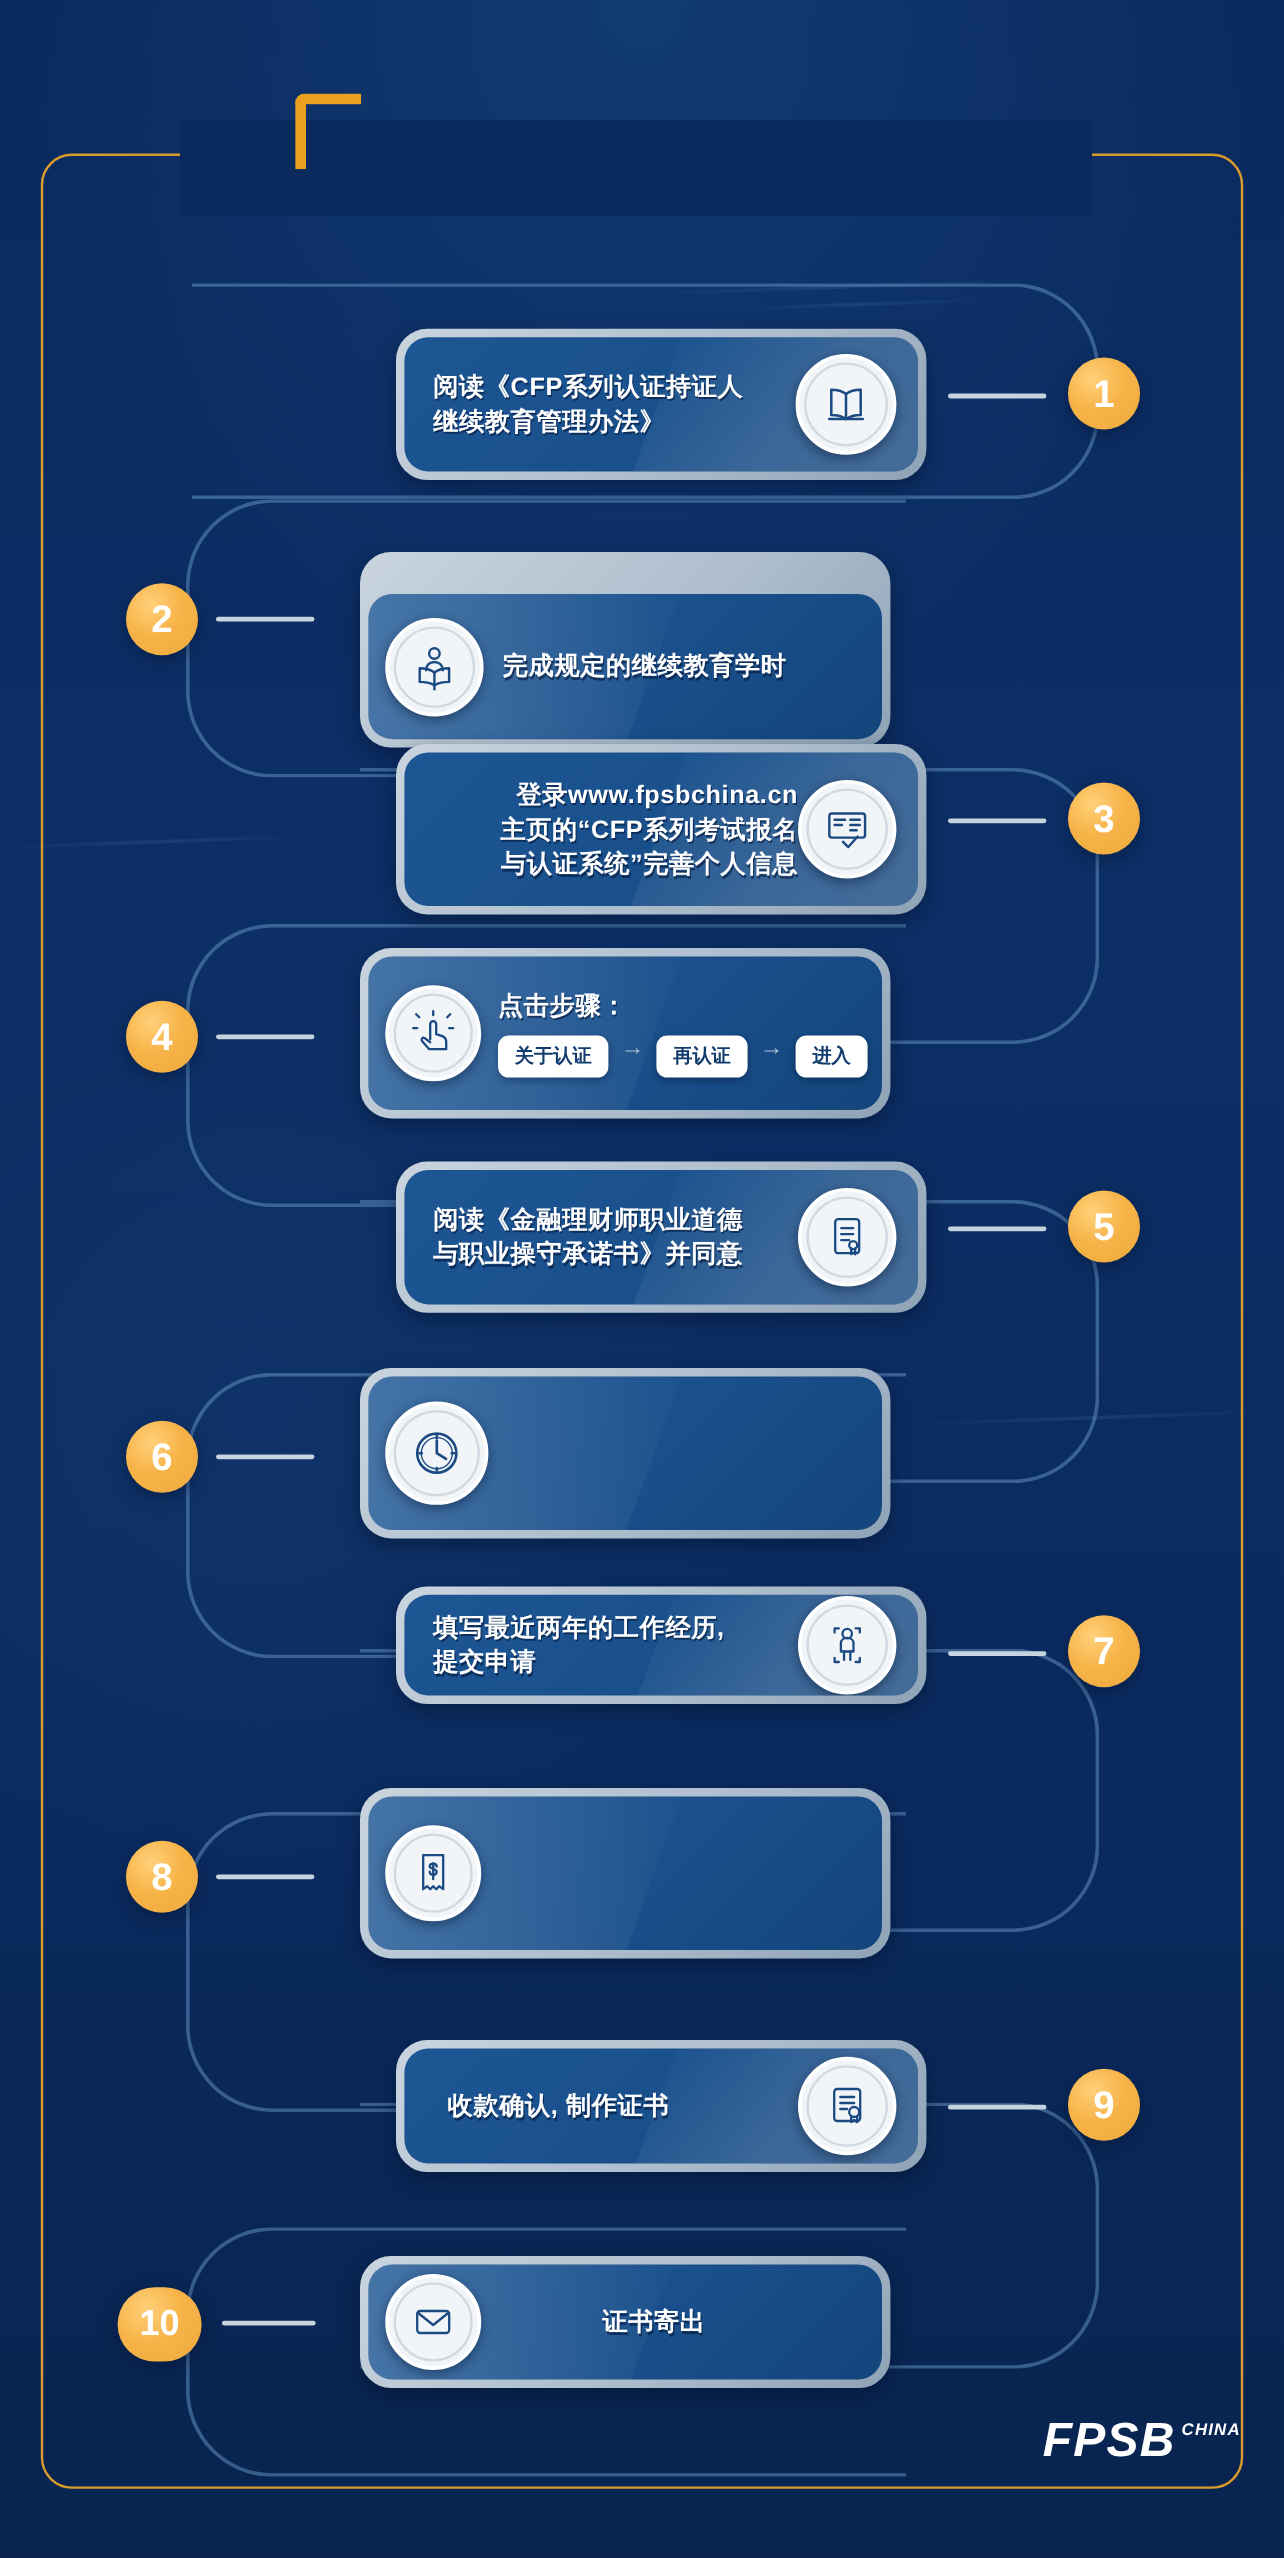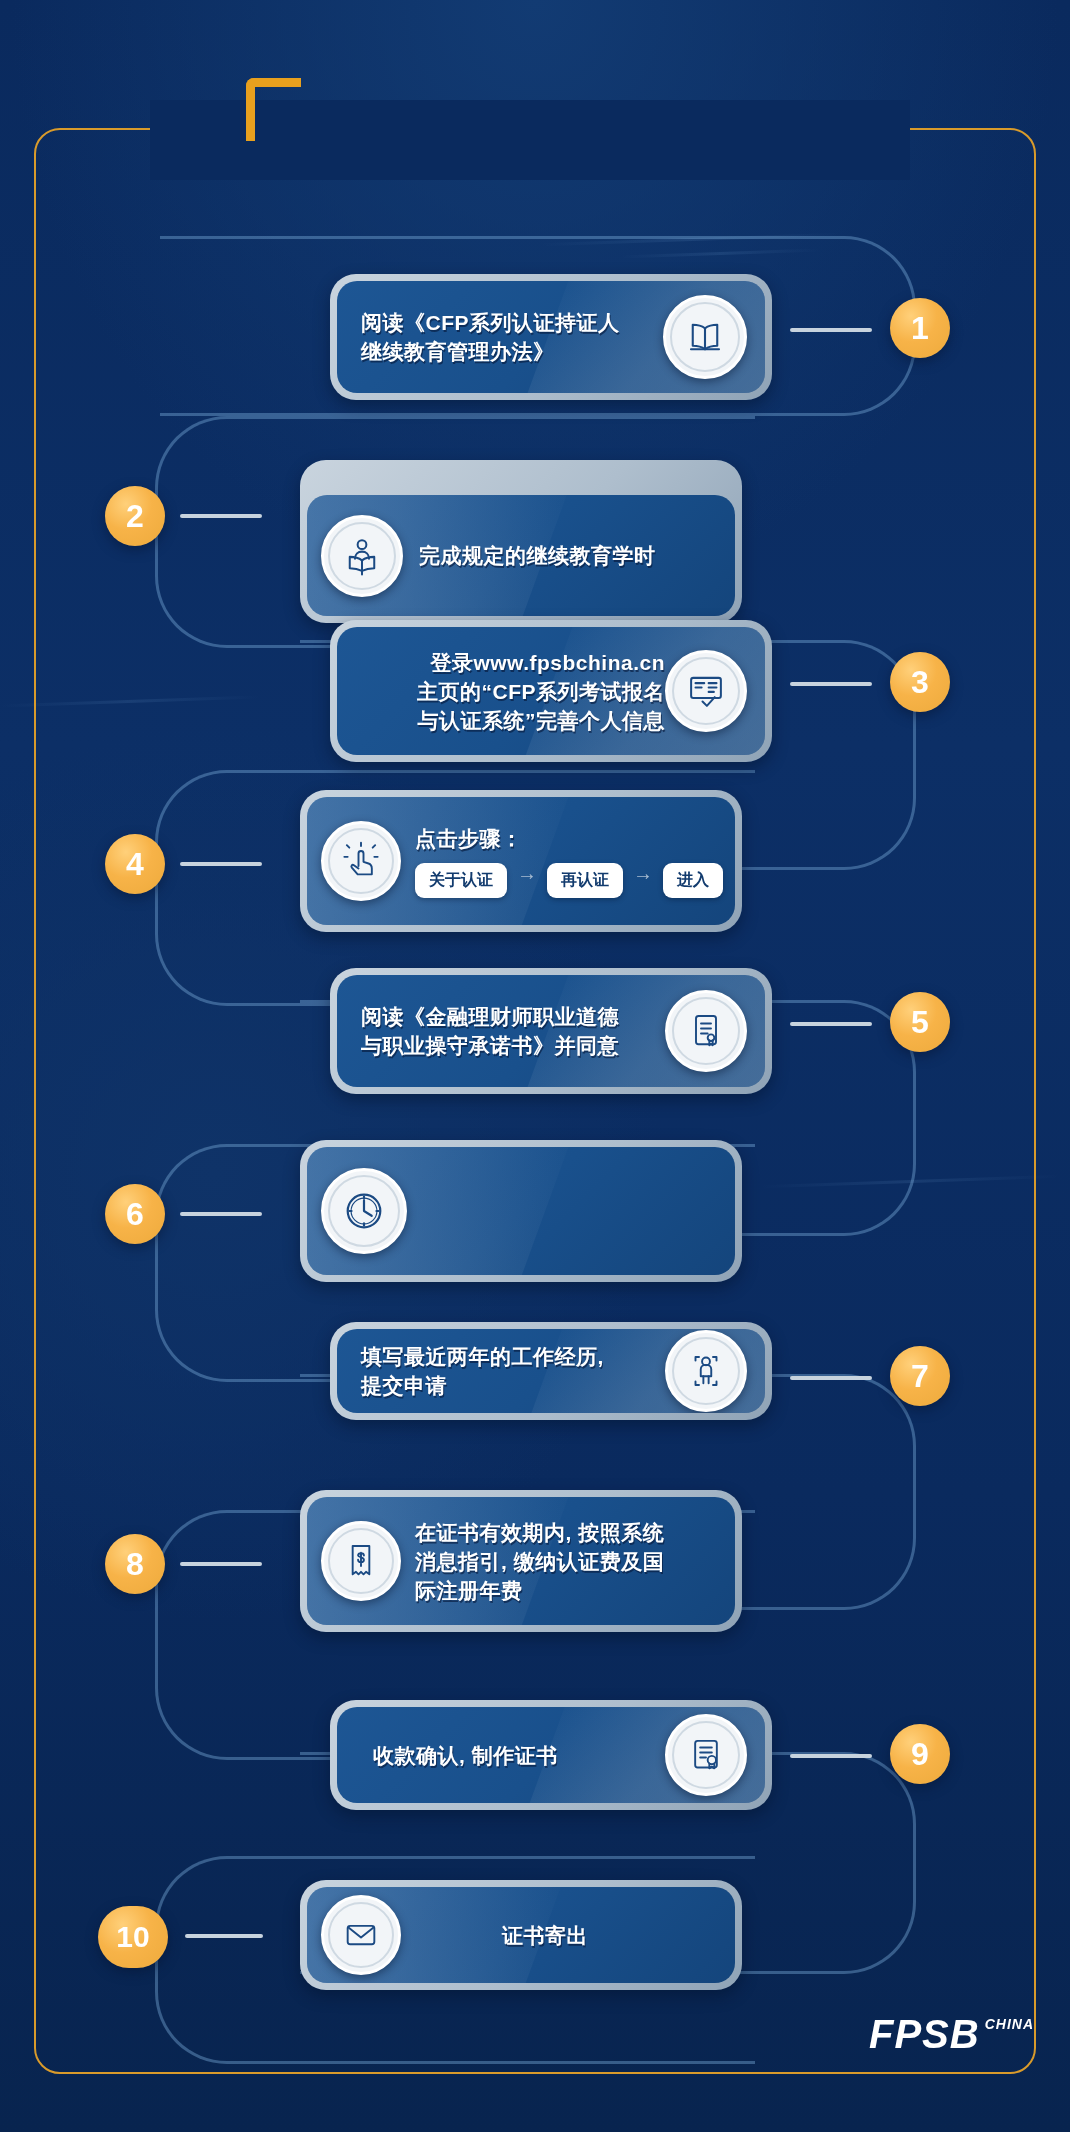--- a/index.html
+++ b/index.html
@@ -302,25 +302,20 @@
     <div class="card-wrap" style="left:300px;top:0;width:442px;">
       <div class="card-outer">
         <div class="card" style="height:128px;padding:0 18px 0 14px;">
           <div class="sheen" style="left:-8%;right:auto;background:linear-gradient(65deg,rgba(200,215,230,0.30) 0%,rgba(200,215,230,0.16) 50%,rgba(255,255,255,0) 100%);"></div>
           <div class="icon-circle ring" style="width:74px;height:74px;margin-right:14px;">
             <svg width="40" height="40" viewBox="0 0 48 48" fill="none" stroke="#1b4a83" stroke-width="2.3" stroke-linecap="round" stroke-linejoin="round">
               <path d="M14 6h20v34l-4-3-3 3-3-3-3 3-3-3-4 3z"></path>
               <path d="M24 14v16M27.5 17.5c0-2-1.7-3-3.5-3s-3.5 1-3.5 3 7 2 7 5c0 2-1.7 3-3.5 3s-3.5-1-3.5-3"></path>
             </svg>
           </div>
-          <div class="card-text" style="flex:1;">
-            <div>在证书有效期内, 按照系统</div>
-            <div>消息指引, 缴纳认证费及国</div>
-            <div>际注册年费</div>
-          </div>
         </div>
       </div>
     </div>
   </div>
 
   <div class="step" style="top:1700px;height:130px;">
     <div class="card-wrap" style="left:330px;top:0;width:442px;">
       <div class="card-outer">
         <div class="card" style="height:96px;padding:0 18px 0 36px;">
           <div class="sheen"></div>

